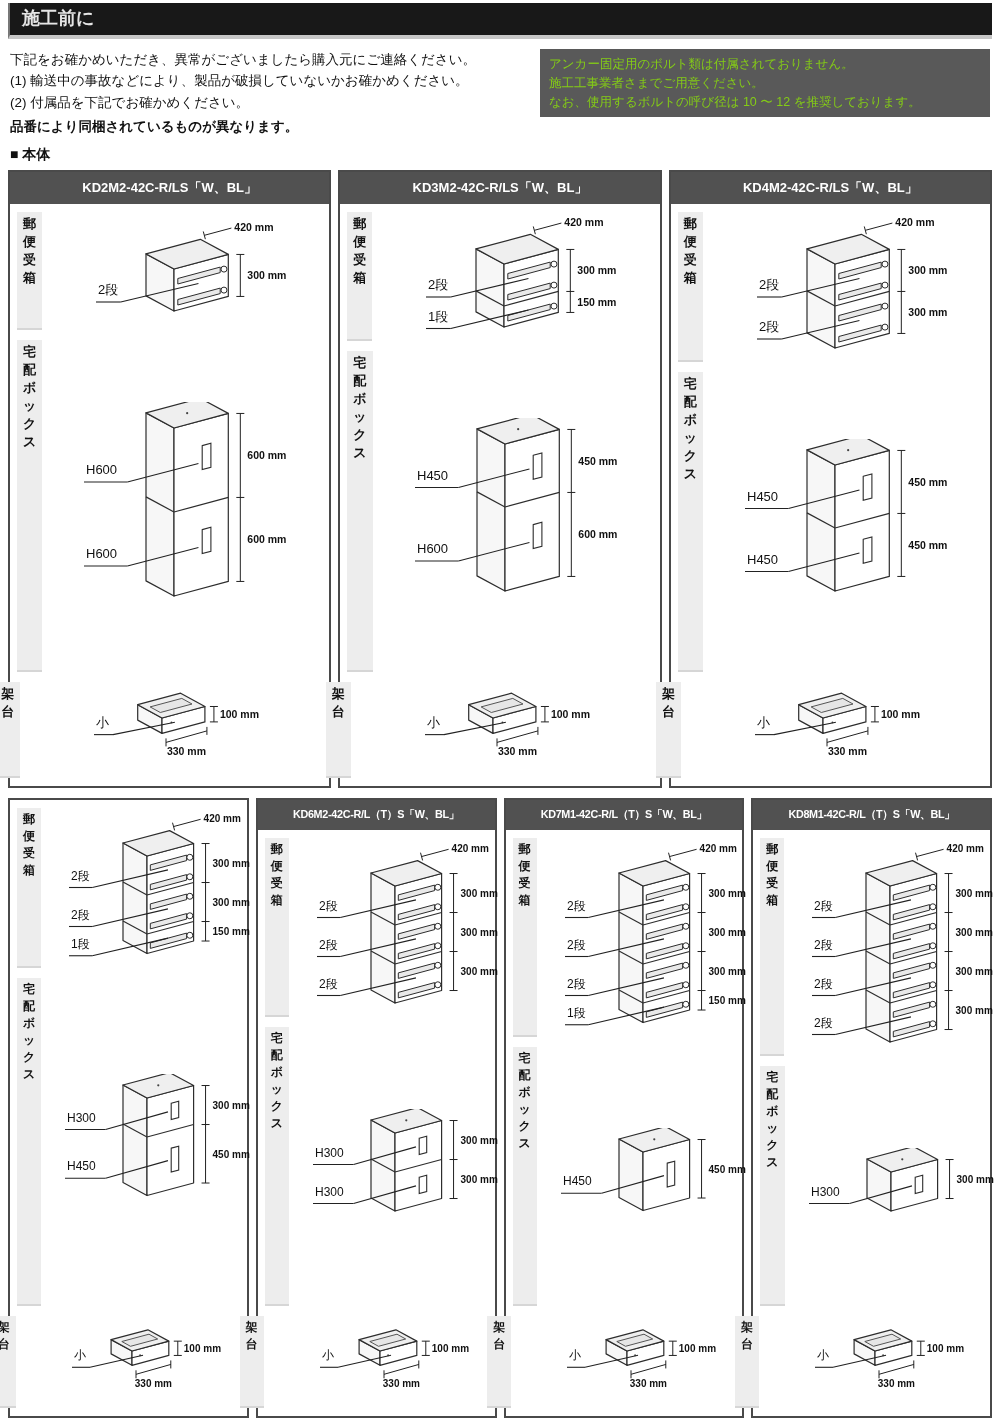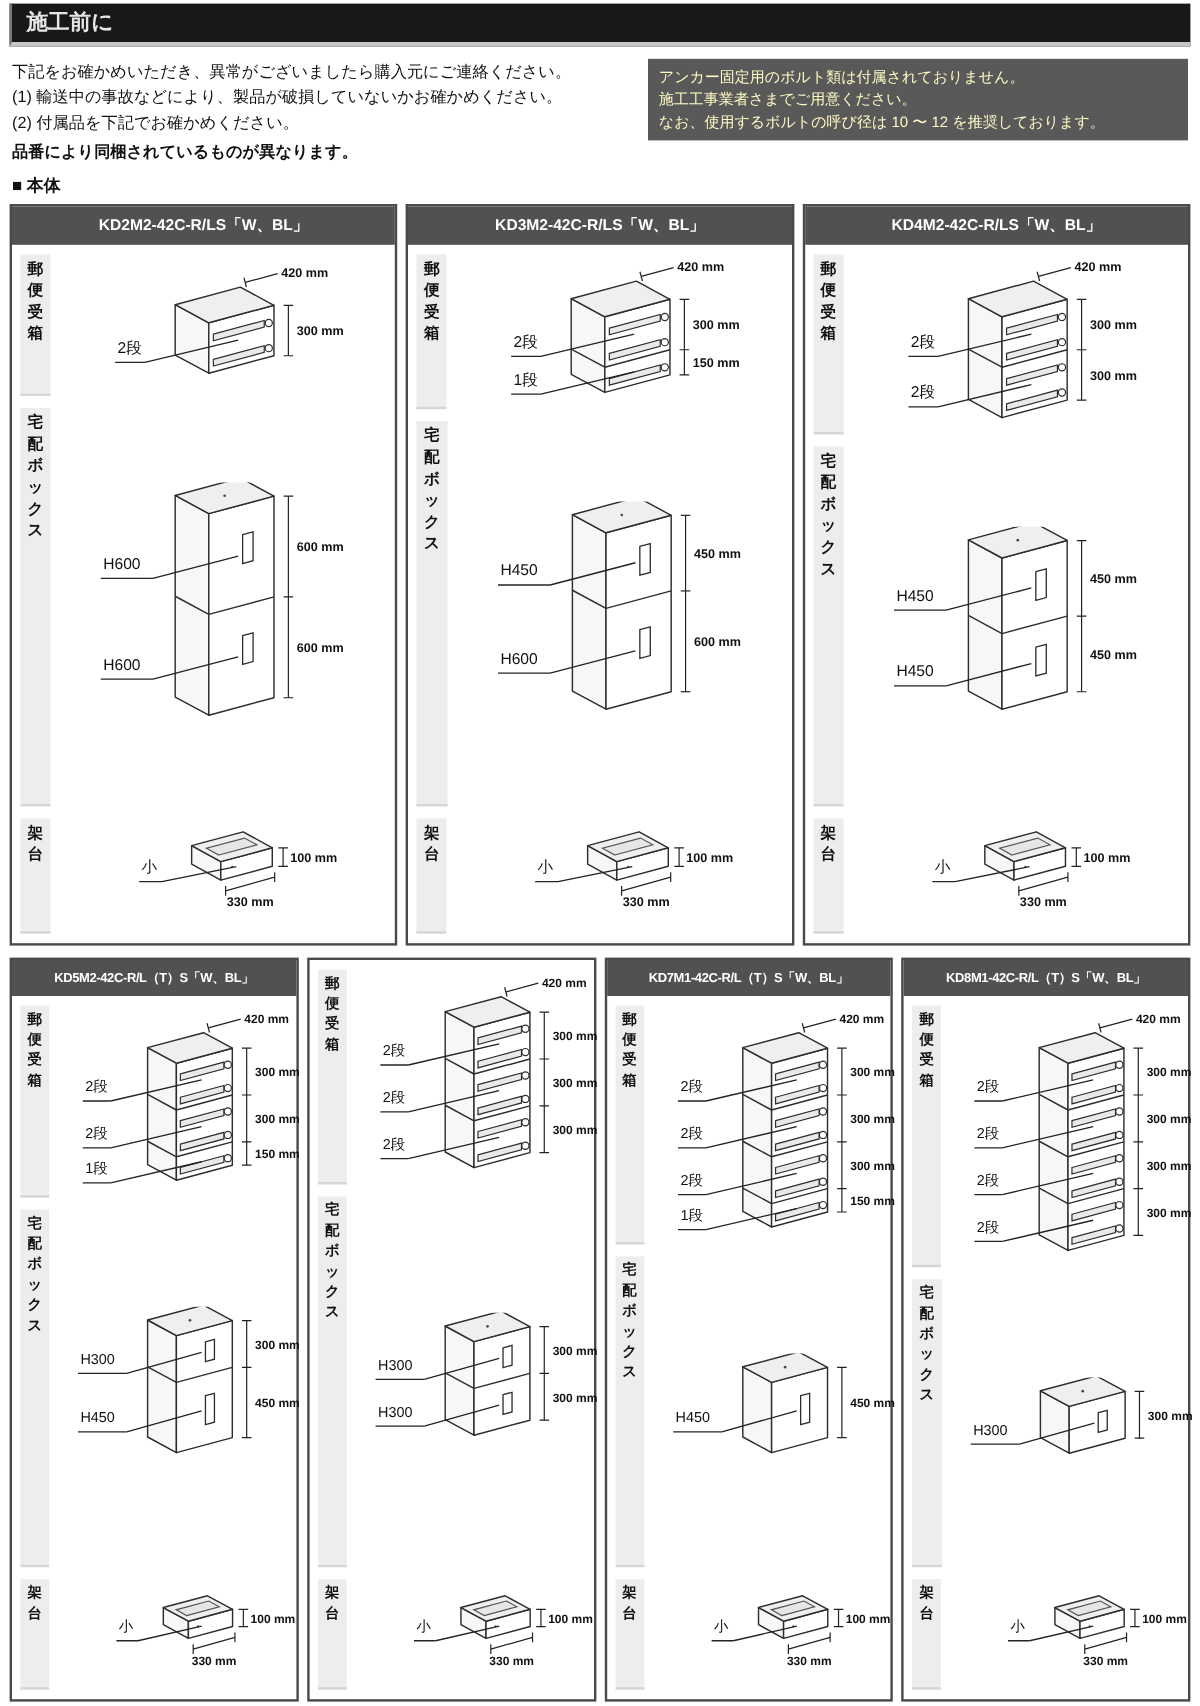--- a/index.html
+++ b/index.html
@@ -5,42 +5,42 @@
   html,body{margin:0;padding:0;background:#cfcfcf;}
   .page{width:1000px;min-height:1422px;margin:0 auto;background:#ffffff;
         box-sizing:border-box;padding:3px 8px 10px 8px;
         font-family:"Liberation Sans","DejaVu Sans",sans-serif;color:#111;}
   .page-header{background:#181818;color:#e5e5e5;font-size:18px;font-weight:bold;
         padding:3px 12px 5px 12px;border-bottom:4px solid #c6c6c6;border-left:2px solid #777;}
   .intro-row{display:flex;gap:20px;margin:10px 2px 6px 2px;align-items:flex-start;}
   .intro{flex:1;font-size:13.5px;line-height:1.5;}
   .intro p{margin:1px 0;}
   .intro .note{font-weight:bold;margin-top:4px;}
-  .notice{width:432px;background:#595959;color:#fef9c3;font-size:12.5px;line-height:1.5;
+  .notice{width:432px;background:#595959;color:#84cc16;font-size:12.5px;line-height:1.5;
         padding:6px 9px;}
   .notice p{margin:0;}
   .section-label{font-size:14px;font-weight:bold;margin:8px 2px 6px 2px;}
   .row{display:grid;gap:7px;}
   .row-top{grid-template-columns:repeat(3,1fr);height:618px;}
   .row-bottom{grid-template-columns:repeat(4,1fr);height:620px;margin-top:10px;}
   .panel{border:2px solid #4a4a4a;background:#fff;display:flex;flex-direction:column;min-width:0;}
   .panel-title{background:#515151;color:#fff;font-weight:bold;text-align:left;
         display:flex;align-items:center;justify-content:center;flex:0 0 auto;}
   .row-top .panel-title{font-size:13px;height:32px;}
   .row-bottom .panel-title{font-size:10.8px;height:30px;letter-spacing:-0.3px;}
   .panel-body{flex:1;display:flex;flex-direction:column;gap:10px;padding:8px 7px;min-height:0;}
   .sec{display:flex;}
   .sec-head{background:#ededed;border-bottom:2px solid #d6d6d6;font-weight:bold;
         padding:3px 6px;}
   .row-top .sec-head{font-size:13px;}
   .row-bottom .sec-head{font-size:12px;}
   .sec-body{display:flex;align-items:center;}
   .sec-dev{flex:1;}
   .sec-dev .sec-body{flex:1;}
-  .sec-stand{margin-top:auto;}
+  .sec-stand{margin-top:auto;justify-content:flex-end;}
   .row-top .sec-mail .sec-body{min-height:118px;}
   .row-top .sec-stand .sec-body{min-height:96px;}
   .row-bottom .sec-stand .sec-body{min-height:92px;}
   svg{display:block;}
   svg text{font-family:"Liberation Sans","DejaVu Sans",sans-serif;}
   .dim{font-weight:bold;fill:#111;}
   .lbl{fill:#111;}
 </style>
 </head>
 <body>
@@ -323,21 +323,20 @@
                 <line x1="74" y1="42.620000000000005" x2="93" y2="42.620000000000005" stroke="#222" stroke-width="1.1"></line>
                 <line x1="93" y1="42.620000000000005" x2="154.87384" y2="30.249280000000002" stroke="#222" stroke-width="1.1"></line>
               </svg>
             </div>
           </div>
         </div>
       </div>
     </div>
   <div class="row row-bottom" id="row-bottom">
       <div class="panel">
-        <div class="panel-title">KD5M2-42C-R/L（T）S「W、BL」</div>
         <div class="panel-body">
           <div class="sec sec-mail">
             <div class="sec-head">郵便受箱</div>
             <div class="sec-body">
               <svg width="224" height="160" viewBox="0 0 224 160">
                 <polygon points="106.0,48.0 82.0,35.0 82.0,132.5 106.0,145.5" fill="#f7f7f7" stroke="#2d2d2d" stroke-width="1.2" stroke-linejoin="round"></polygon>
                 <polygon points="106.0,48.0 152.6,35.5 152.6,133.0 106.0,145.5" fill="#ffffff" stroke="#2d2d2d" stroke-width="1.2" stroke-linejoin="round"></polygon>
                 <polygon points="106.0,48.0 152.6,35.5 128.6,22.6 82.0,35.0" fill="#efefef" stroke="#2d2d2d" stroke-width="1.2" stroke-linejoin="round"></polygon>
                 <line x1="106" y1="87" x2="152.56" y2="74.52" stroke="#2d2d2d" stroke-width="1.2" stroke-linejoin="round"></line>
                 <line x1="106" y1="87" x2="82" y2="74.03999999999999" stroke="#2d2d2d" stroke-width="1.2" stroke-linejoin="round"></line>
@@ -422,20 +421,21 @@
                 <text x="137.3912" y="62.3" class="dim" font-size="10" text-anchor="middle">330 mm</text>
                 <text x="58" y="34.29" class="lbl" font-size="12">小</text>
                 <line x1="56" y1="42.29" x2="74" y2="42.29" stroke="#222" stroke-width="1.1"></line>
                 <line x1="74" y1="42.29" x2="127.03472" y2="30.192239999999998" stroke="#222" stroke-width="1.1"></line>
               </svg>
             </div>
           </div>
         </div>
       </div>
       <div class="panel">
+        <div class="panel-title">KD6M2-42C-R/L（T）S「W、BL」</div>
         <div class="panel-body">
           <div class="sec sec-mail">
             <div class="sec-head">郵便受箱</div>
             <div class="sec-body">
               <svg width="224" height="179" viewBox="0 0 224 179">
                 <polygon points="106.0,48.0 82.0,35.0 82.0,152.0 106.0,165.0" fill="#f7f7f7" stroke="#2d2d2d" stroke-width="1.2" stroke-linejoin="round"></polygon>
                 <polygon points="106.0,48.0 152.6,35.5 152.6,152.5 106.0,165.0" fill="#ffffff" stroke="#2d2d2d" stroke-width="1.2" stroke-linejoin="round"></polygon>
                 <polygon points="106.0,48.0 152.6,35.5 128.6,22.6 82.0,35.0" fill="#efefef" stroke="#2d2d2d" stroke-width="1.2" stroke-linejoin="round"></polygon>
                 <line x1="106" y1="87" x2="152.56" y2="74.52" stroke="#2d2d2d" stroke-width="1.2" stroke-linejoin="round"></line>
                 <line x1="106" y1="87" x2="82" y2="74.03999999999999" stroke="#2d2d2d" stroke-width="1.2" stroke-linejoin="round"></line>

